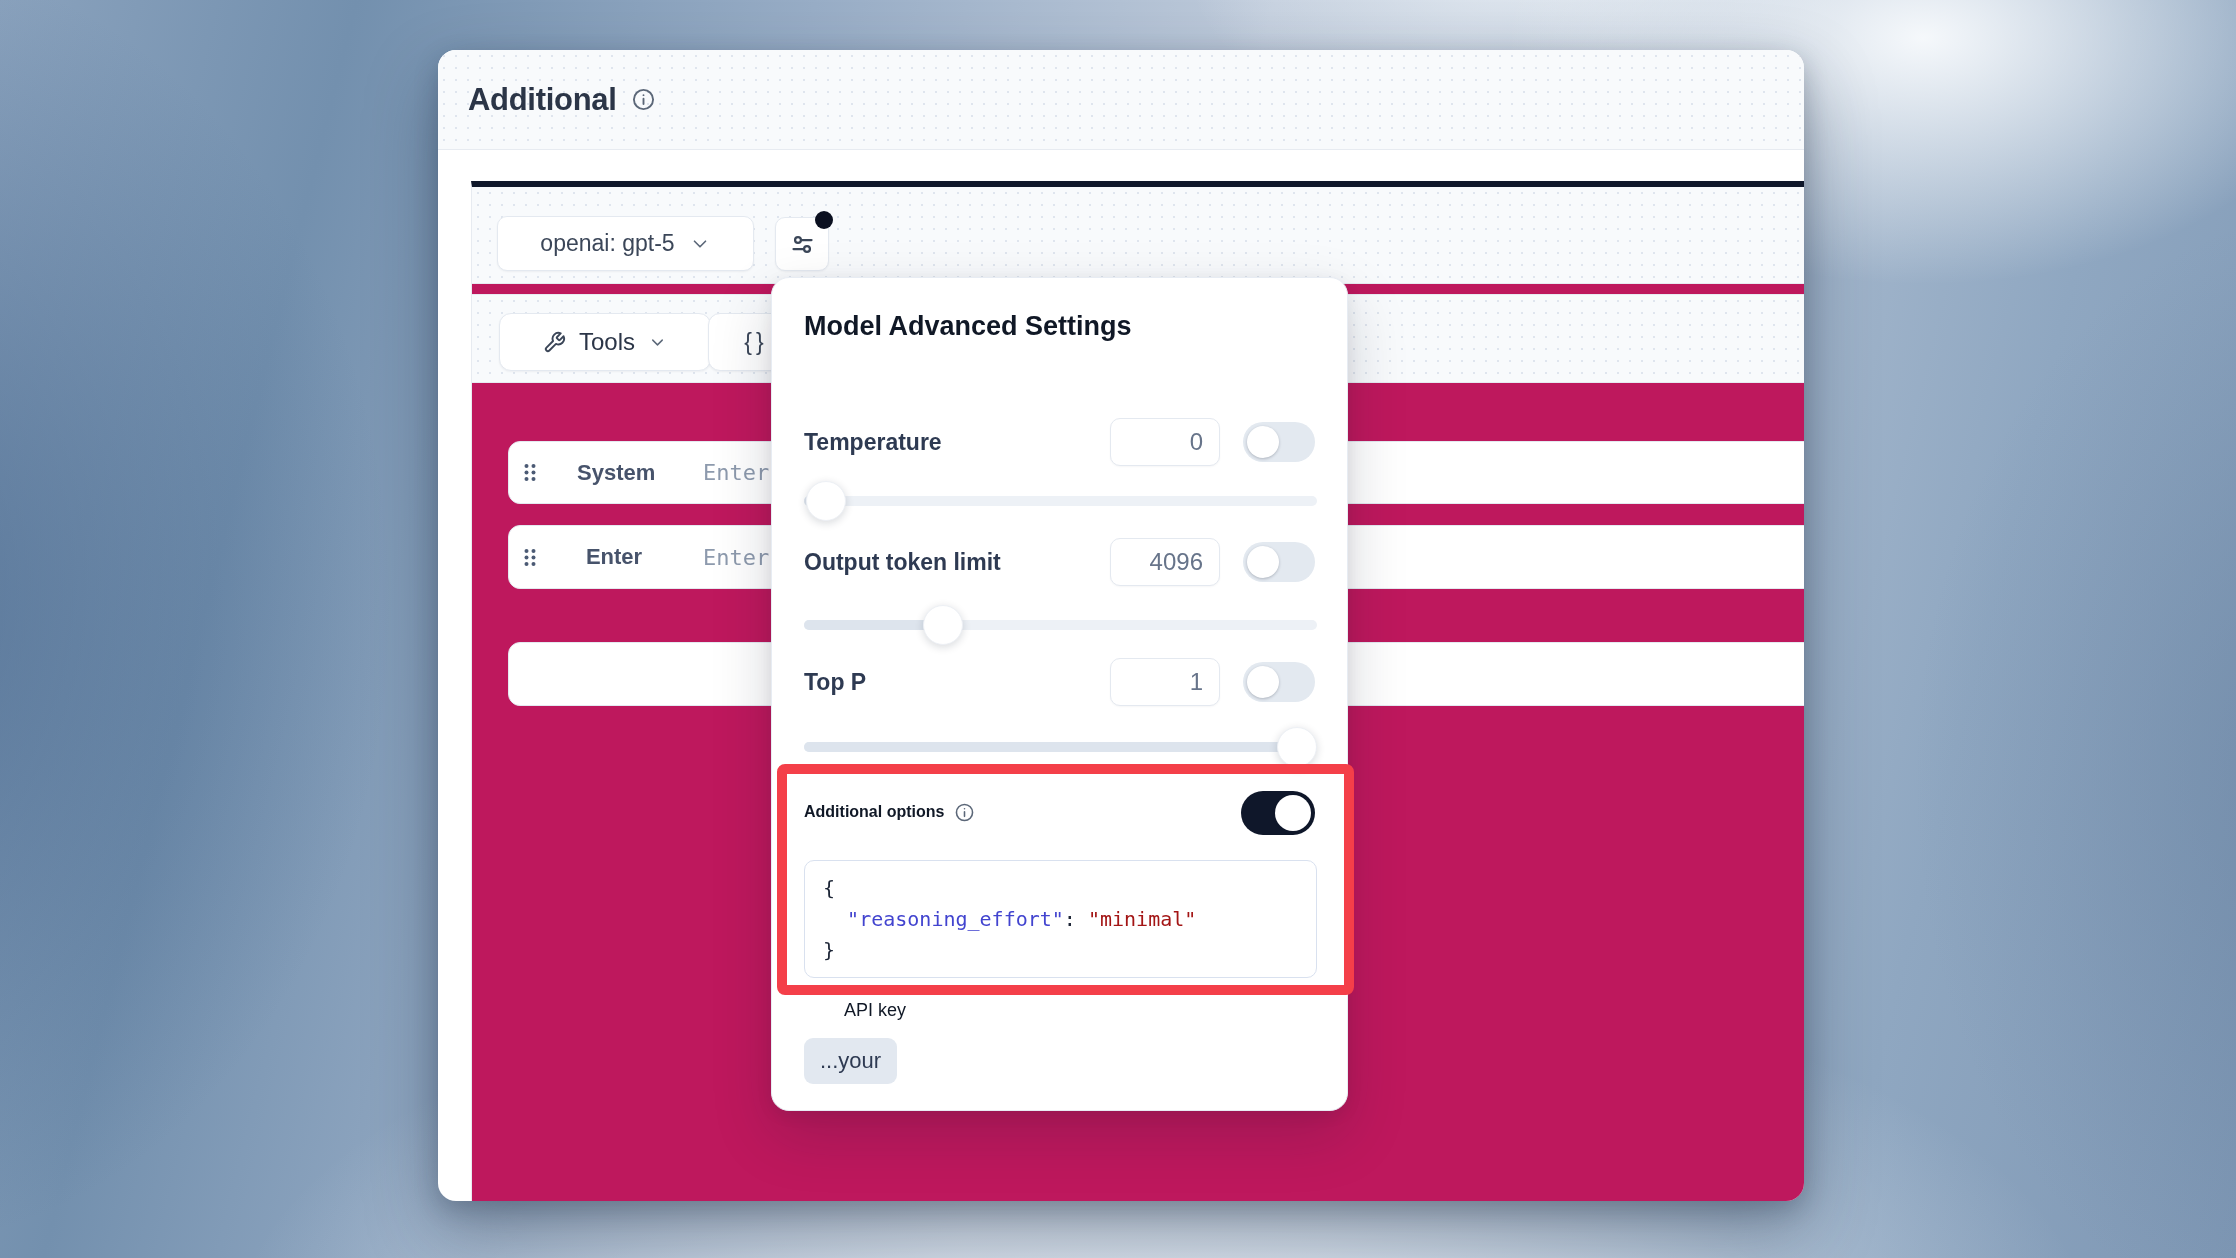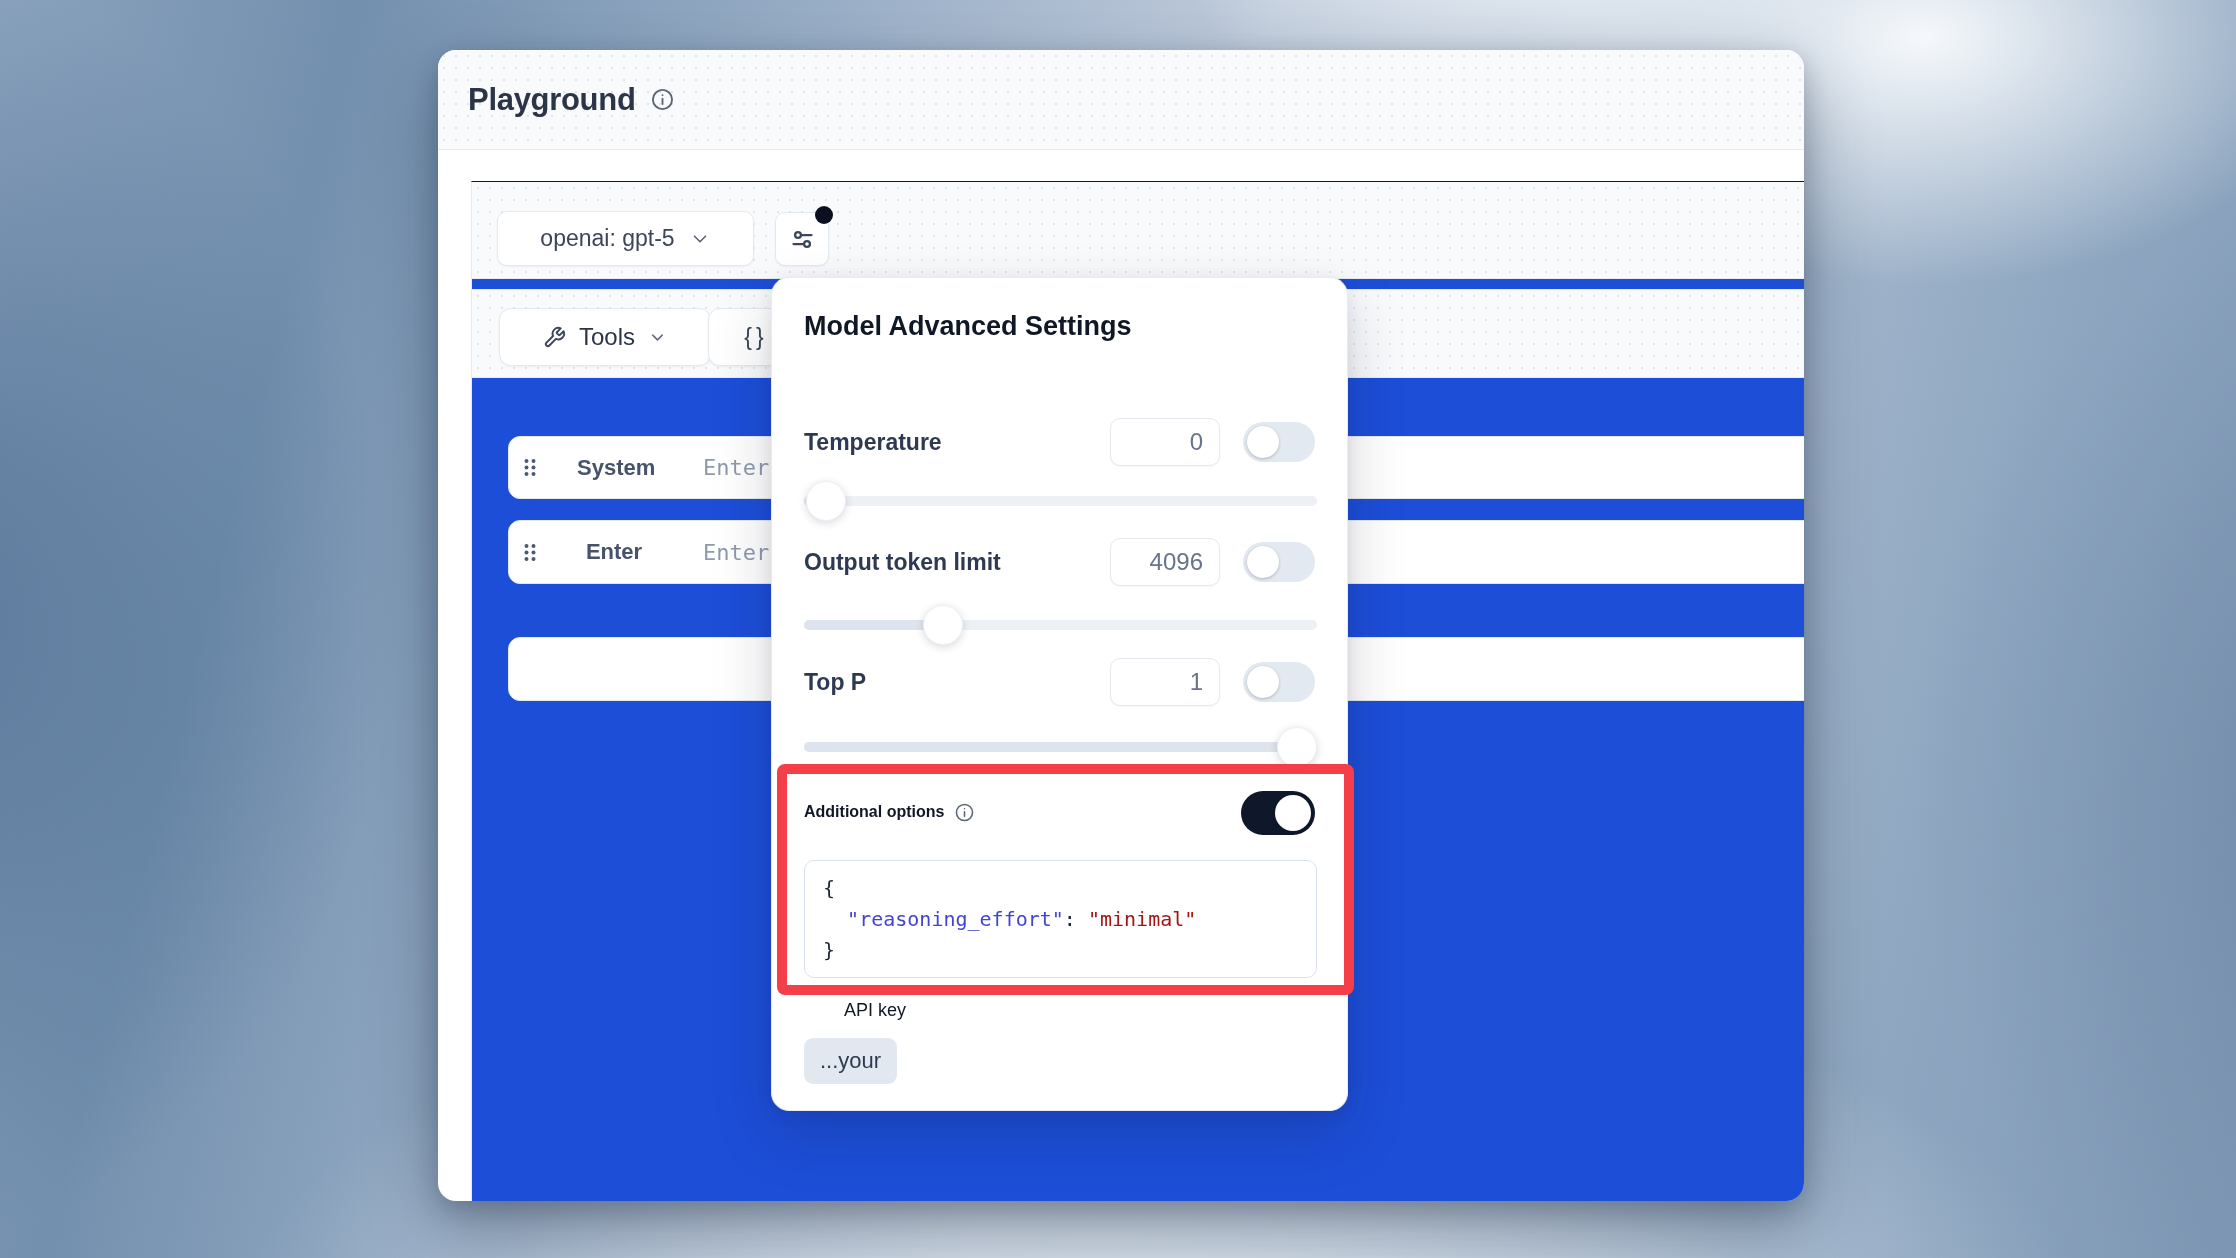--- a/index.html
+++ b/index.html
@@ -29,21 +29,21 @@
   }
   .card-header {
     position:absolute; left:0; top:0; right:0; height:100px;
     border-bottom:1px solid #e7ebf1;
     display:flex; align-items:center; padding:0 30px; gap:14px;
   }
   .page-title { font-size:31px; font-weight:700; color:#2b3547; letter-spacing:-.3px; }
 
   .inner {
     position:absolute; left:33px; top:131px; right:0; bottom:0;
-    border-left:1px solid #e7ebf1; border-top:1px solid #0f172a; background:#1d4ed8;
+    border-left:1px solid #e7ebf1; border-top:6px solid #0f172a; background:#be185d;
   }
   .band-a { position:absolute; left:0; right:0; top:0; height:97px; border-bottom:1px solid #e7ebf1; }
   .band-b { position:absolute; left:0; right:0; top:107px; height:89px; border-top:1px solid #e7ebf1; border-bottom:1px solid #e7ebf1; }
 
   .btn {
     position:absolute; background:#fff; border:1px solid #e4e9f0; border-radius:10px;
     box-shadow:0 1px 2px rgba(15,23,42,.05);
     display:flex; align-items:center; justify-content:center; cursor:pointer;
   }
   .model-btn { left:25px; top:29px; width:257px; height:55px; gap:14px; font-size:23px; color:#3b4658; }
@@ -121,21 +121,21 @@
 
   .icon-stroke { stroke:#3b4658; stroke-width:2; fill:none; stroke-linecap:round; stroke-linejoin:round; }
   .icon-gray   { stroke:#5b6778; stroke-width:1.8; fill:none; stroke-linecap:round; stroke-linejoin:round; }
 </style>
 </head>
 <body>
 
 <div class="card">
 
   <div class="card-header dotted">
-    <span class="page-title">Playground</span>
+    <span class="page-title">Additional</span>
     <span>
       <svg width="25" height="25" viewBox="0 0 24 24" class="icon-gray">
         <circle cx="12" cy="12" r="9.2"></circle>
           <path d="M12 11.2v5.2"></path>
           <path d="M12 7.8h.01"></path>
       </svg>
     </span>
   </div>
 
   <div class="inner">

